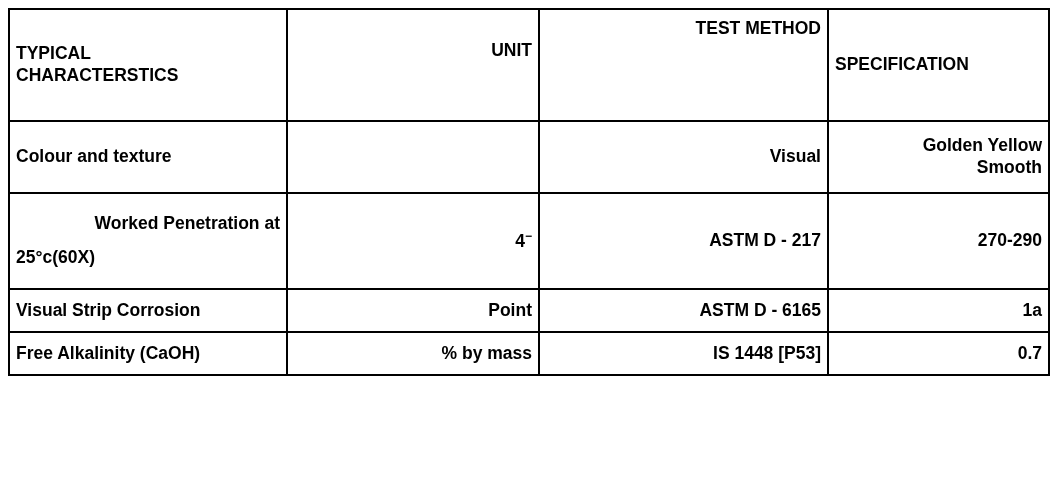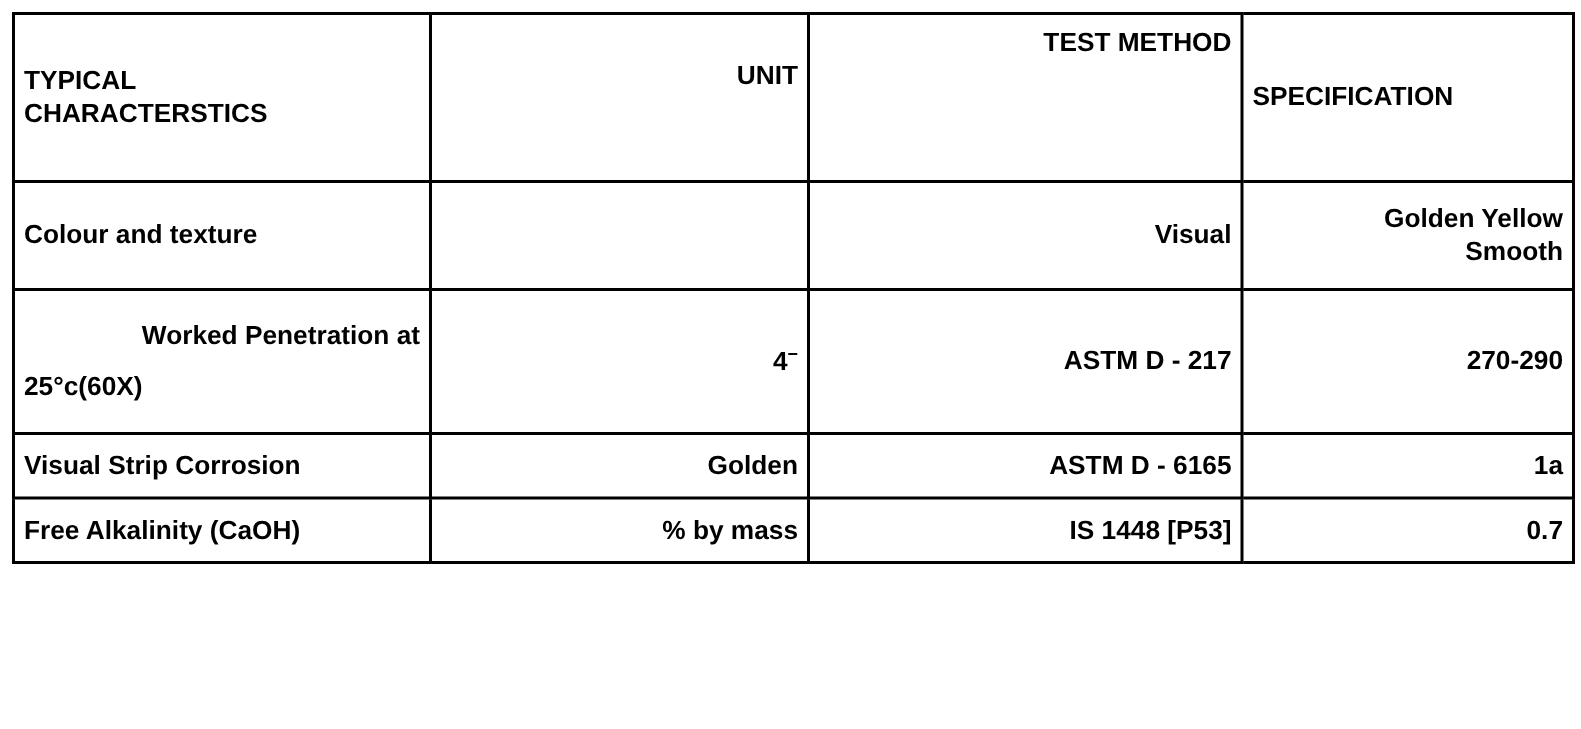--- a/index.html
+++ b/index.html
@@ -130,21 +130,21 @@
           <span class="two-line">25°c(60X)</span>
         </td>
         <td class="center"><span>4</span><span class="sup">−</span></td>
         <td class="center"><span>ASTM D - 217</span></td>
         <td class="center"><span>270-290</span></td>
       </tr>
 
 
       <tr class="row-std">
         <td class="char"><span>Visual Strip Corrosion</span></td>
-        <td class="center"><span>Golden</span></td>
+        <td class="center"><span>Point</span></td>
         <td class="center"><span>ASTM D - 6165</span></td>
         <td class="center"><span>1a</span></td>
       </tr>
 
       <tr class="row-std">
         <td class="char"><span>Free Alkalinity (CaOH)</span></td>
         <td class="center"><span>% by mass</span></td>
         <td class="center"><span>IS 1448 [P53]</span></td>
         <td class="center"><span>0.7</span></td>
       </tr>

